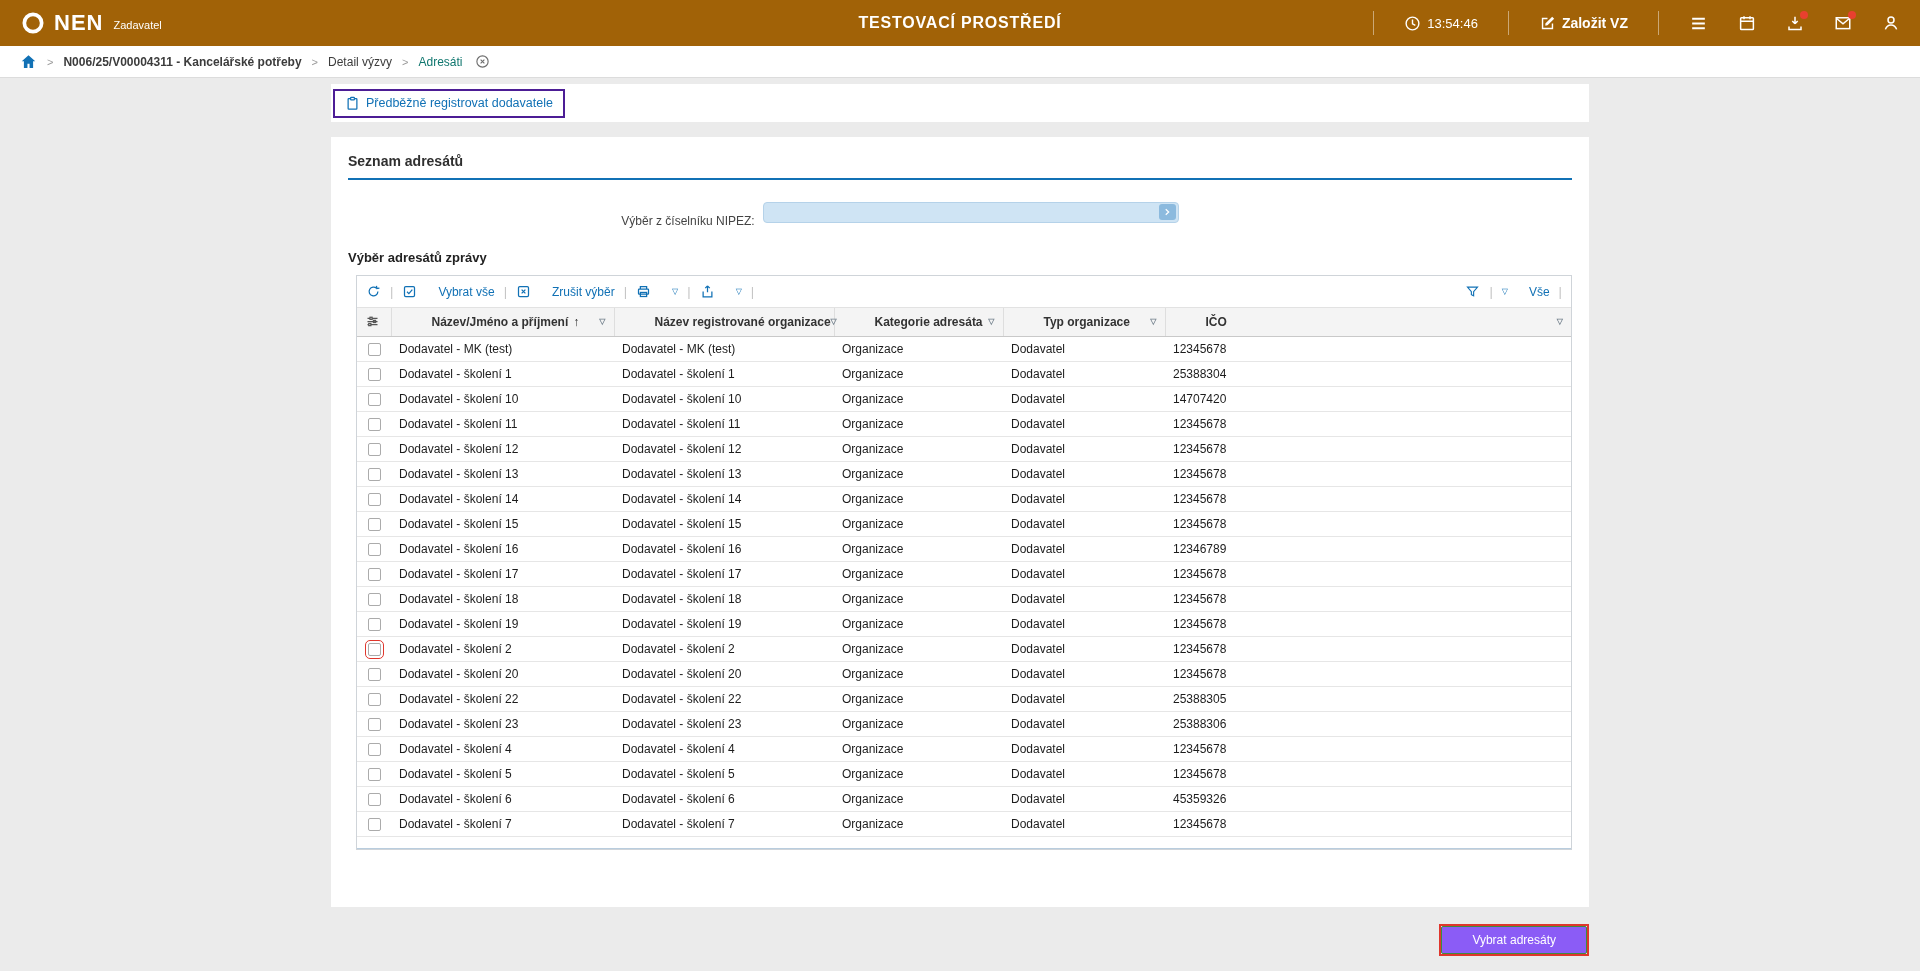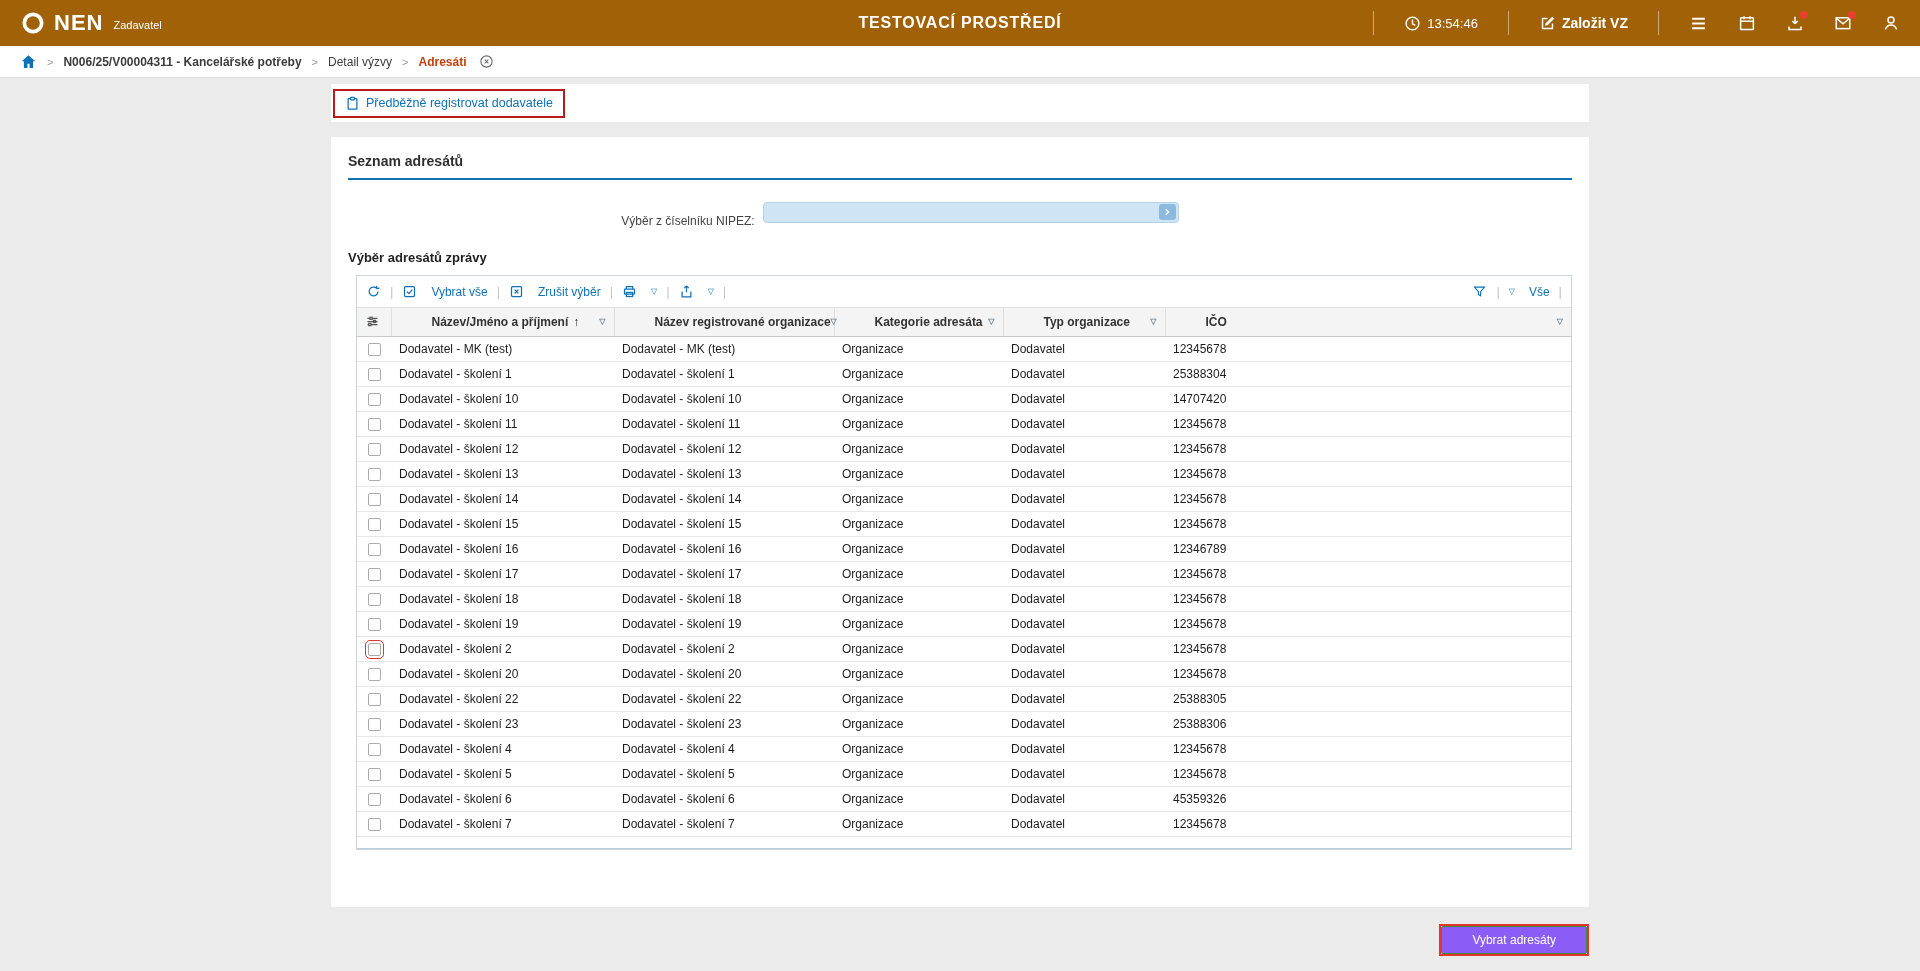--- a/index.html
+++ b/index.html
@@ -36,32 +36,32 @@
 
   
   .breadcrumb {
     height: 32px; background: #fff; display: flex; align-items: center;
     padding: 0 20px; gap: 10px; font-size: 12px; color: #3c3c3c;
     border-bottom: 1px solid #dcdcdc;
   }
   .crumb-sep { color: #9a9a9a; font-size: 11px; }
   .crumb { cursor: pointer; }
   .crumb.first { font-weight: bold; }
-  .crumb.current { font-weight: bold; color: #c2410c; }
+  .crumb.current { font-weight: normal; color: #0f766e; }
   .crumb-close { color: #6e6e6e; cursor: pointer; margin-left: 2px; }
 
   
   .content { display: flex; flex-direction: column; align-items: center; }
   .action-bar {
     width: 1258px; height: 38px; background: #fff; margin-top: 6px;
     display: flex; align-items: center; padding: 0 2px;
   }
   .preregister {
     display: flex; gap: 6px; color: #1171b5;
-    font-size: 12.5px; padding: 5px 10px; border: 2px solid #b91c1c;
+    font-size: 12.5px; padding: 5px 10px; border: 2px solid #4c1d95;
     cursor: pointer; background: #fff;
   }
 
   .panel {
     width: 1258px; height: 770px; background: #fff; margin-top: 15px;
     padding: 16px 17px 0 17px;
   }
   .panel-title {
     font-size: 14px; font-weight: bold; color: #2f2f2f;
     padding-bottom: 9px; border-bottom: 2px solid #1171b5;
@@ -81,21 +81,21 @@
     display: flex; align-items: center; justify-content: center; cursor: pointer;
   }
   .subtitle { margin-top: 22px; font-size: 13px; font-weight: bold; color: #222; }
 
   
   .grid-block { margin: 10px 0 0 8px; border: 1px solid #cfd4d9; background: #fff; }
   .grid-toolbar {
     height: 32px; display: flex; align-items: center; gap: 9px;
     padding: 0 9px; border-bottom: 1px solid #e2e2e2; color: #1171b5;
   }
-  .gt-btn { display: flex; align-items: center; gap: 14px; font-size: 12px; color: #1171b5; cursor: pointer; }
+  .gt-btn { display: flex; align-items: center; gap: 21px; font-size: 12px; color: #1171b5; cursor: pointer; }
   .gt-sep { color: #c5c5c5; font-size: 13px; }
   .gt-right { margin-left: auto; display: flex; align-items: center; gap: 9px; }
   .mini-chev { font-size: 8px; color: #1171b5; }
 
   .table-clip { height: 541px; overflow: hidden; border-bottom: 1px solid #b9cdde; }
   table { width: 100%; border-collapse: collapse; table-layout: fixed; font-size: 12px; }
   thead th {
     height: 28px; background: #f4f4f4; border-bottom: 1px solid #c9c9c9;
     font-weight: bold; color: #333; text-align: left; padding: 0 8px; cursor: pointer;
   }

